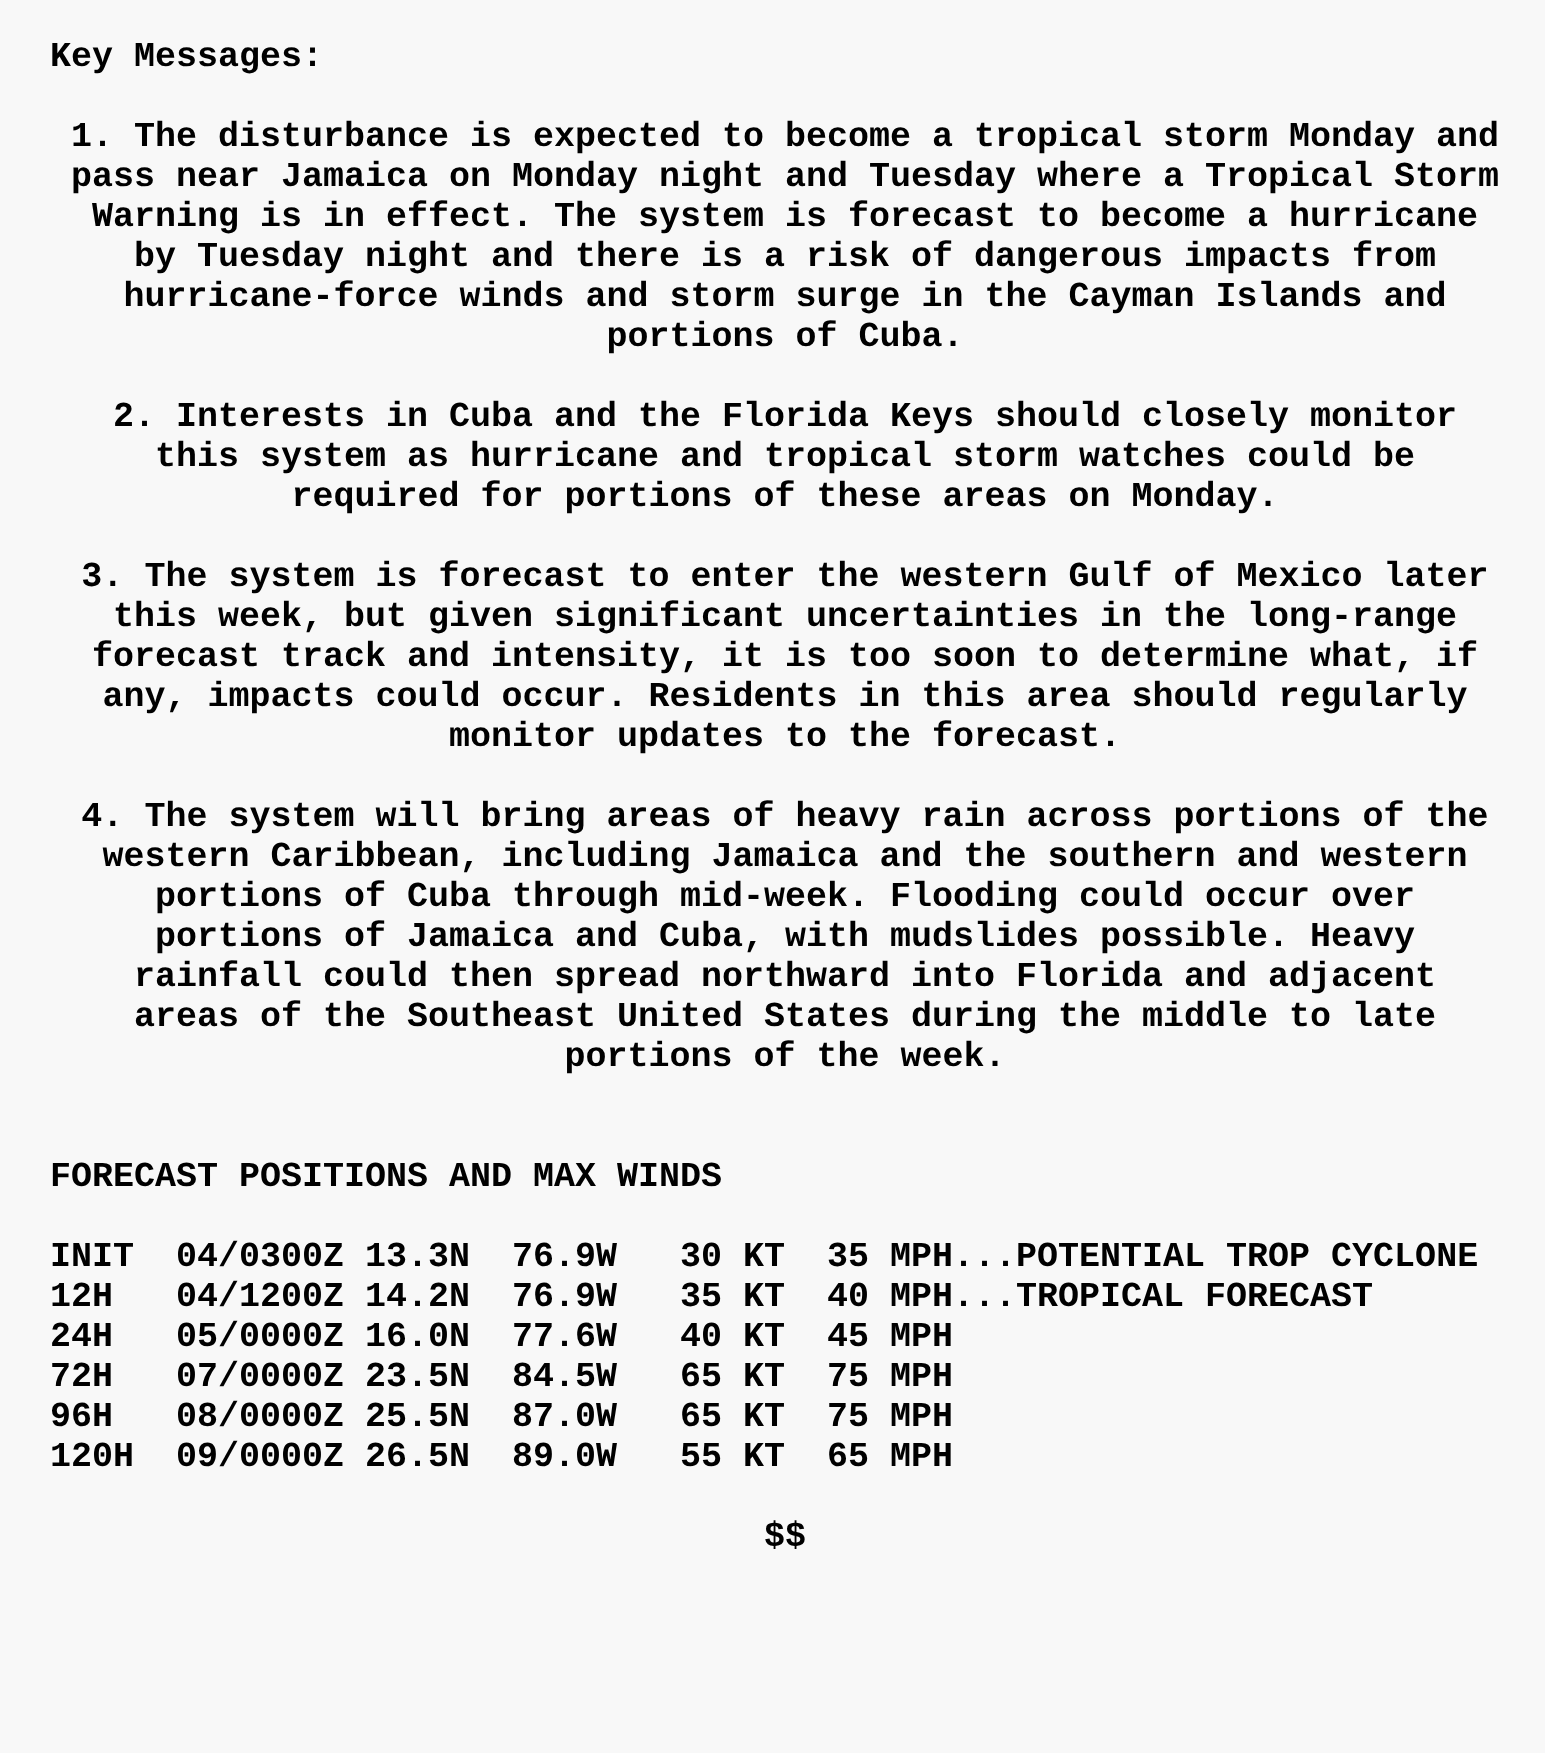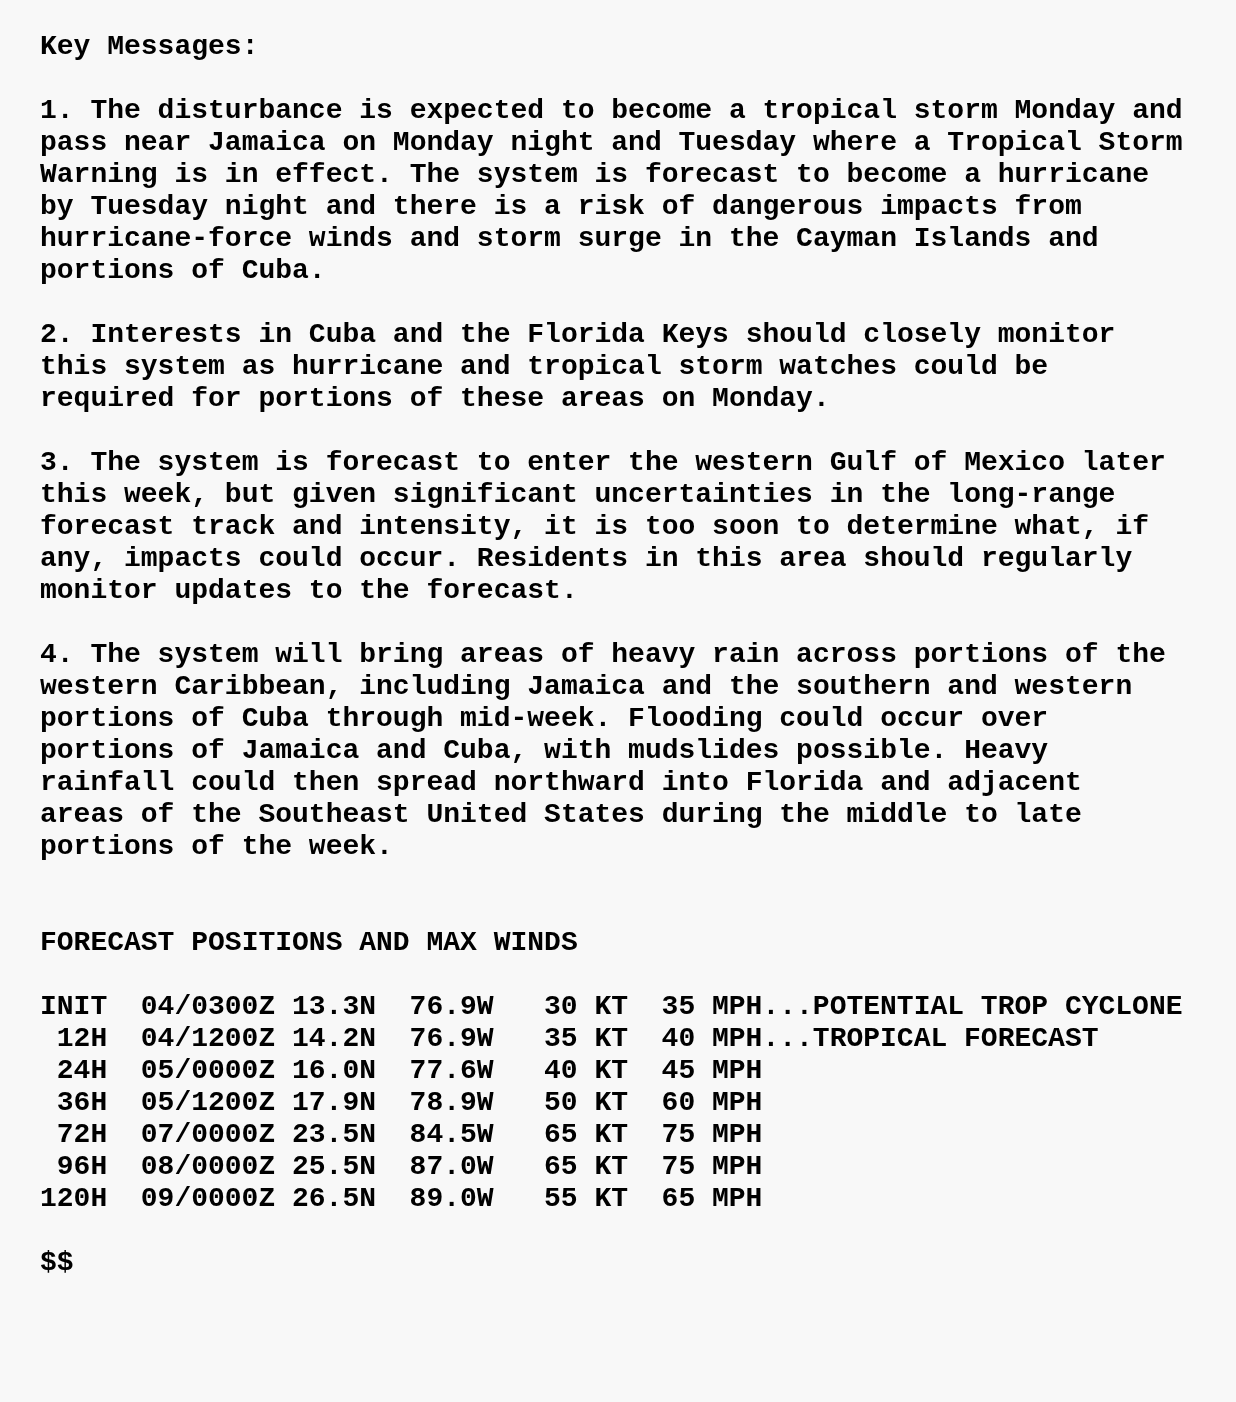--- a/index.html
+++ b/index.html
@@ -21,30 +21,30 @@
     font-family: "Liberation Mono", "DejaVu Sans Mono", monospace;
     font-size: 28px;
     line-height: 32px;
     font-weight: 700;
   }
   .doc pre {
     margin: 0;
     font: inherit;
     white-space: pre;
   }
-  .gap1 { margin-top: 32px !important; }  
+  .gap1 { margin-top: 32px !important; text-align: center; }  
   .gap2 { margin-top: 64px !important; }  
   .ftable { margin-top: 32px; }
   .trow {
     display: flex;
     height: 32px;
     line-height: 32px;
     white-space: pre;
   }
-  .c-label { width: 4ch; text-align: right; flex: none; }
+  .c-label { width: 4ch; flex: none; }
   .c-time  { width: 8ch; margin-left: 2ch; flex: none; }
   .c-lat   { width: 5ch; margin-left: 1ch; flex: none; }
   .c-lon   { width: 5ch; margin-left: 2ch; flex: none; }
   .c-kt    { width: 5ch; margin-left: 3ch; flex: none; text-align: center; }
   .c-mph   { margin-left: 2ch; flex: none; }
   .c-note  { flex: none; }
 </style>
 </head>
 <body>
 
@@ -98,29 +98,20 @@
     <div class="trow">
       <span class="c-label">24H</span>
       <span class="c-time">05/0000Z</span>
       <span class="c-lat">16.0N</span>
       <span class="c-lon">77.6W</span>
       <span class="c-kt">40 KT</span>
       <span class="c-mph">45 MPH</span>
       <span class="c-note"></span>
     </div>
     <div class="trow">
-      <span class="c-label">36H</span>
-      <span class="c-time">05/1200Z</span>
-      <span class="c-lat">17.9N</span>
-      <span class="c-lon">78.9W</span>
-      <span class="c-kt">50 KT</span>
-      <span class="c-mph">60 MPH</span>
-      <span class="c-note"></span>
-    </div>
-    <div class="trow">
       <span class="c-label">72H</span>
       <span class="c-time">07/0000Z</span>
       <span class="c-lat">23.5N</span>
       <span class="c-lon">84.5W</span>
       <span class="c-kt">65 KT</span>
       <span class="c-mph">75 MPH</span>
       <span class="c-note"></span>
     </div>
     <div class="trow">
       <span class="c-label">96H</span>

